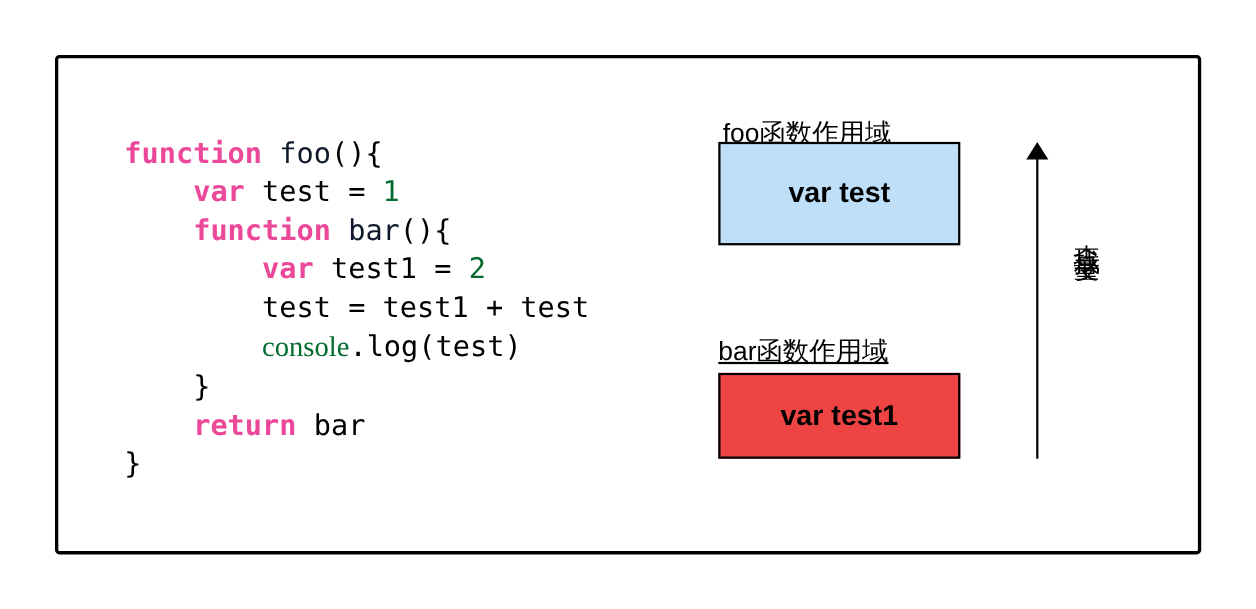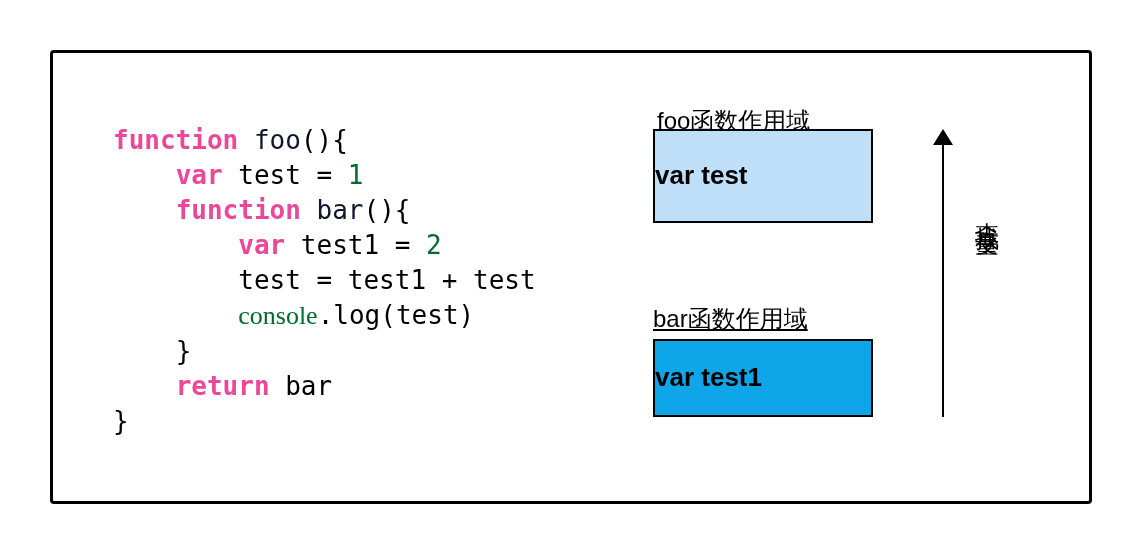--- a/index.html
+++ b/index.html
@@ -37,29 +37,30 @@
     color: #000;
     font-family: "Helvetica Neue", Arial, sans-serif;
     text-align: left;
     white-space: nowrap;
   }
   .scope-box {
     position: absolute;
     border: 2px solid #000;
     display: flex;
     flex-direction: column;
+    align-items: center;
     justify-content: center;
     font-size: 26px;
     font-weight: 600;
     color: #000;
     line-height: 1.3;
     font-family: "Helvetica Neue", Arial, sans-serif;
   }
   .scope-foo { background: #bedff7; }
-  .scope-bar { background: #0ea5e9; }
+  .scope-bar { background: #ef4444; }
 
   .arrow-wrap {
     position: absolute;
   }
   .arrow-shaft {
     position: absolute;
     width: 2px;
     background: #000;
     left: 9px;
     top: 12px;

